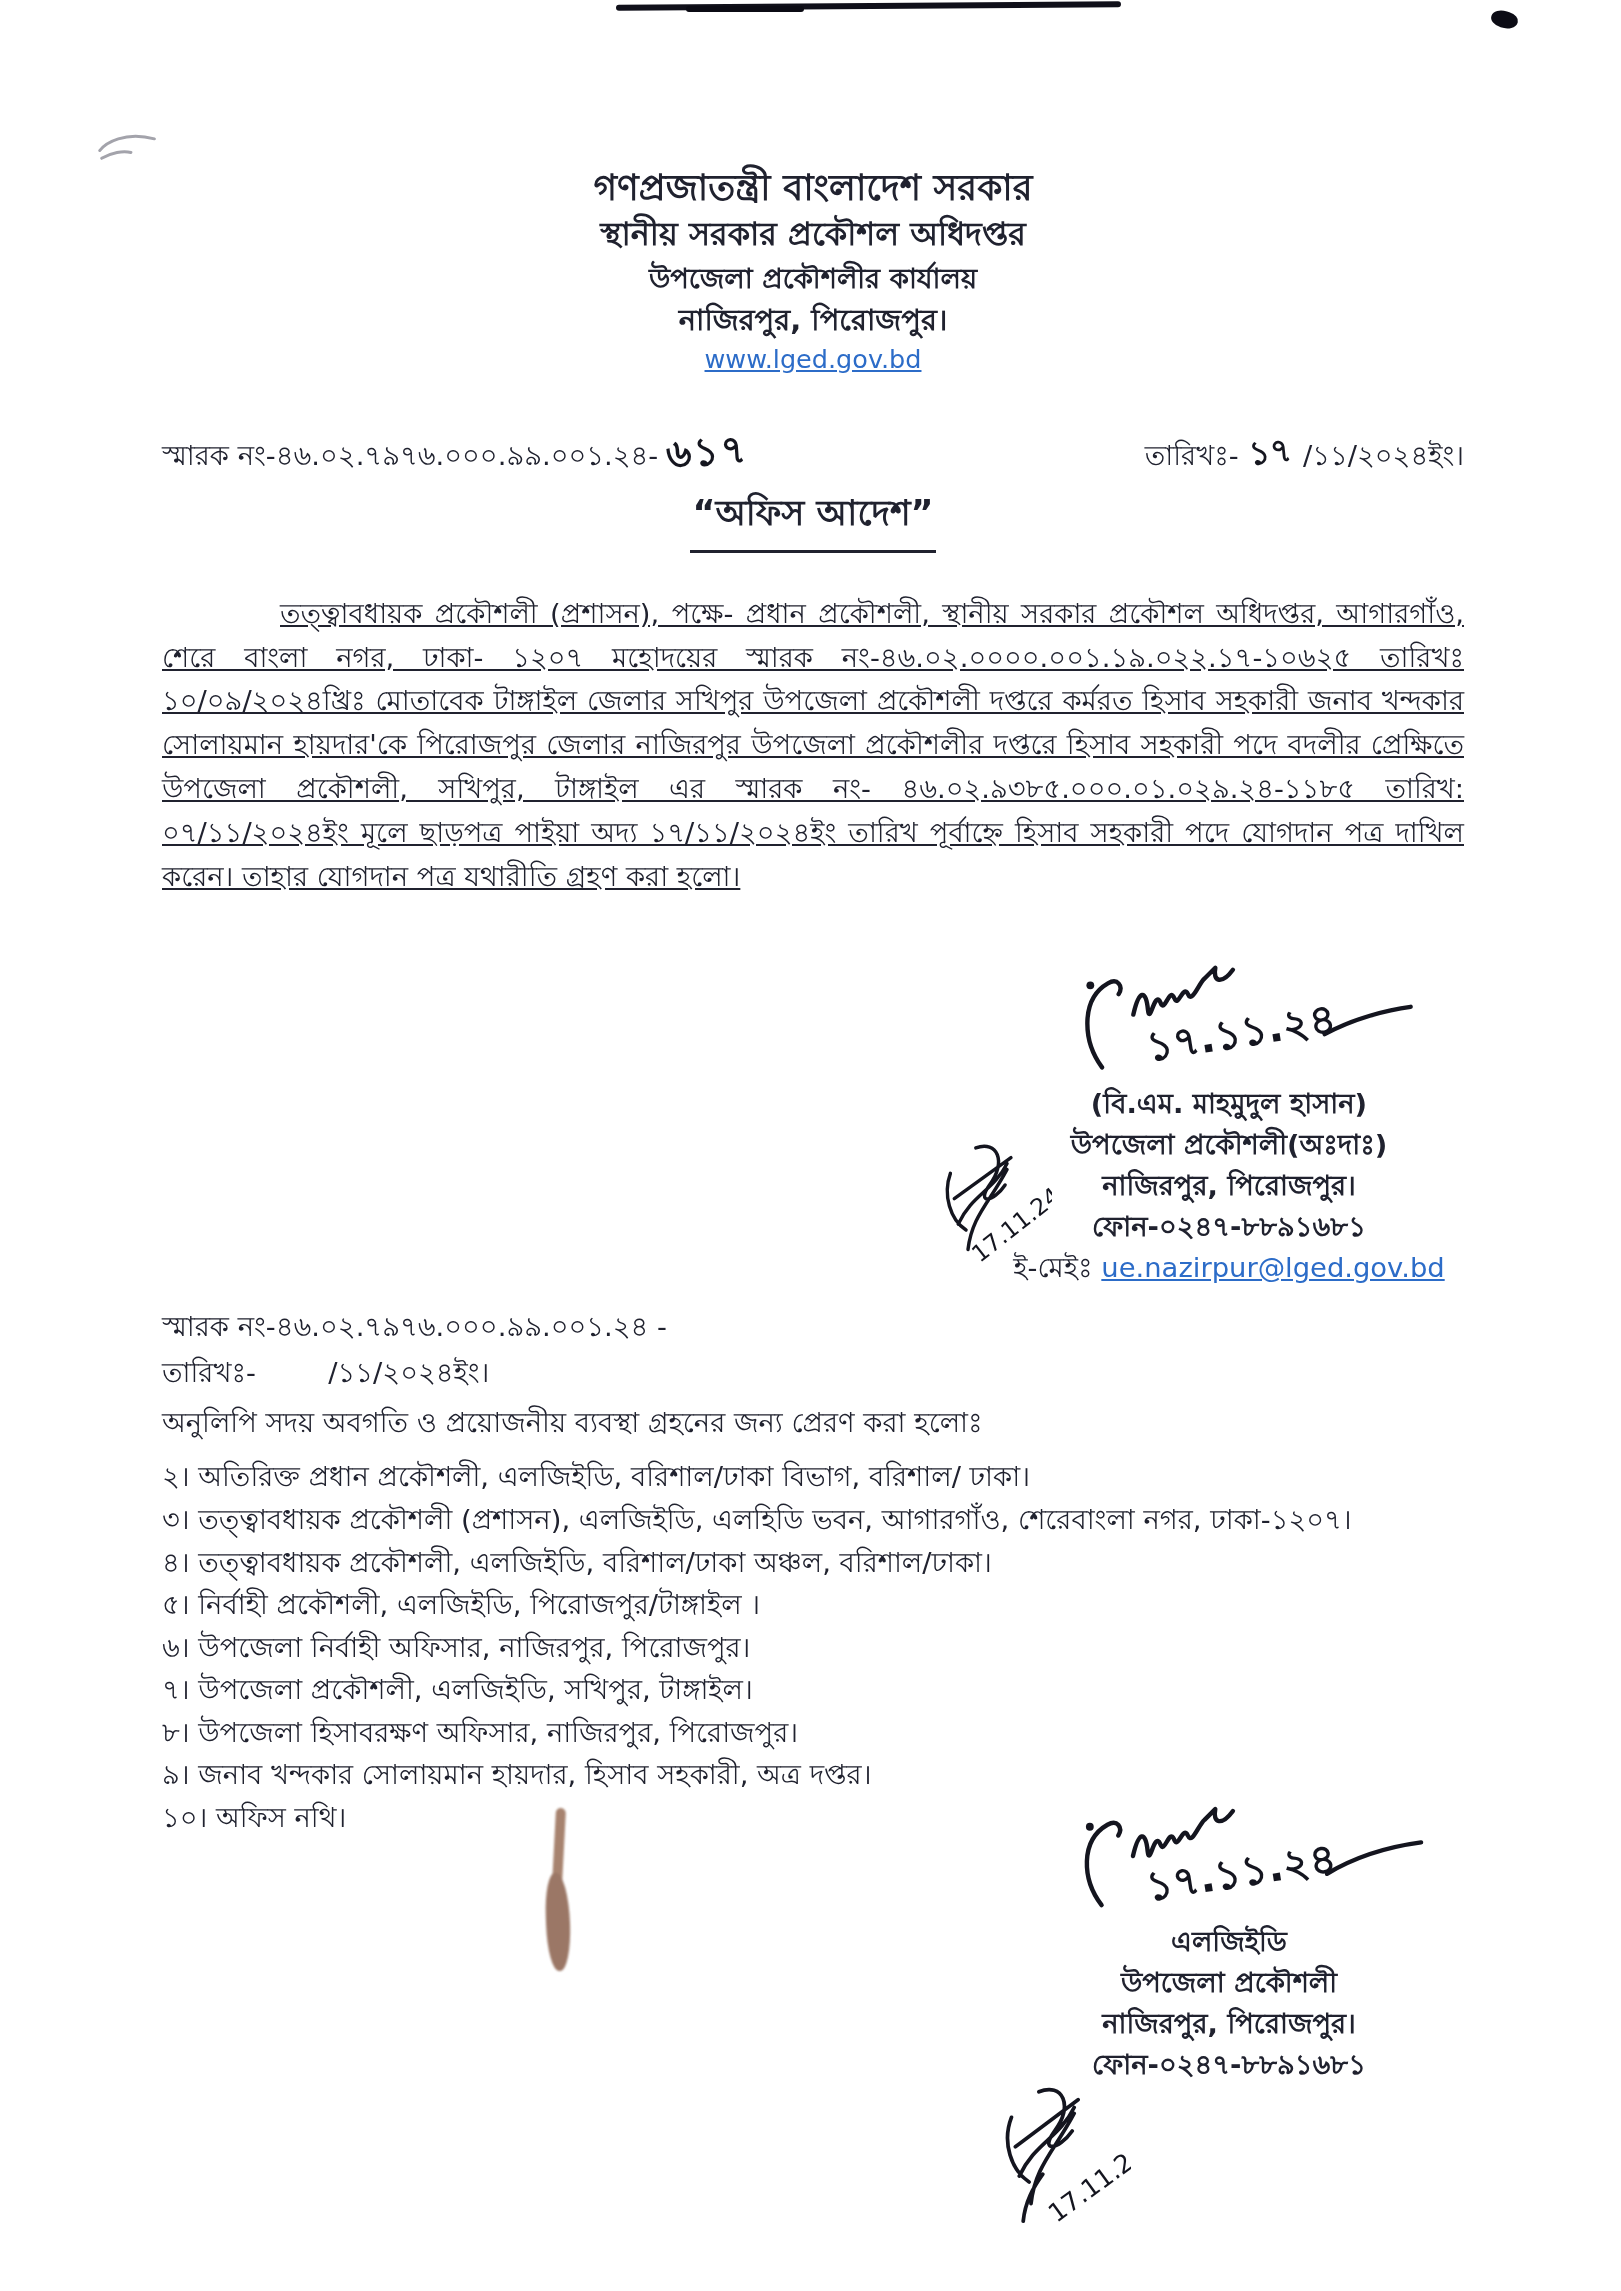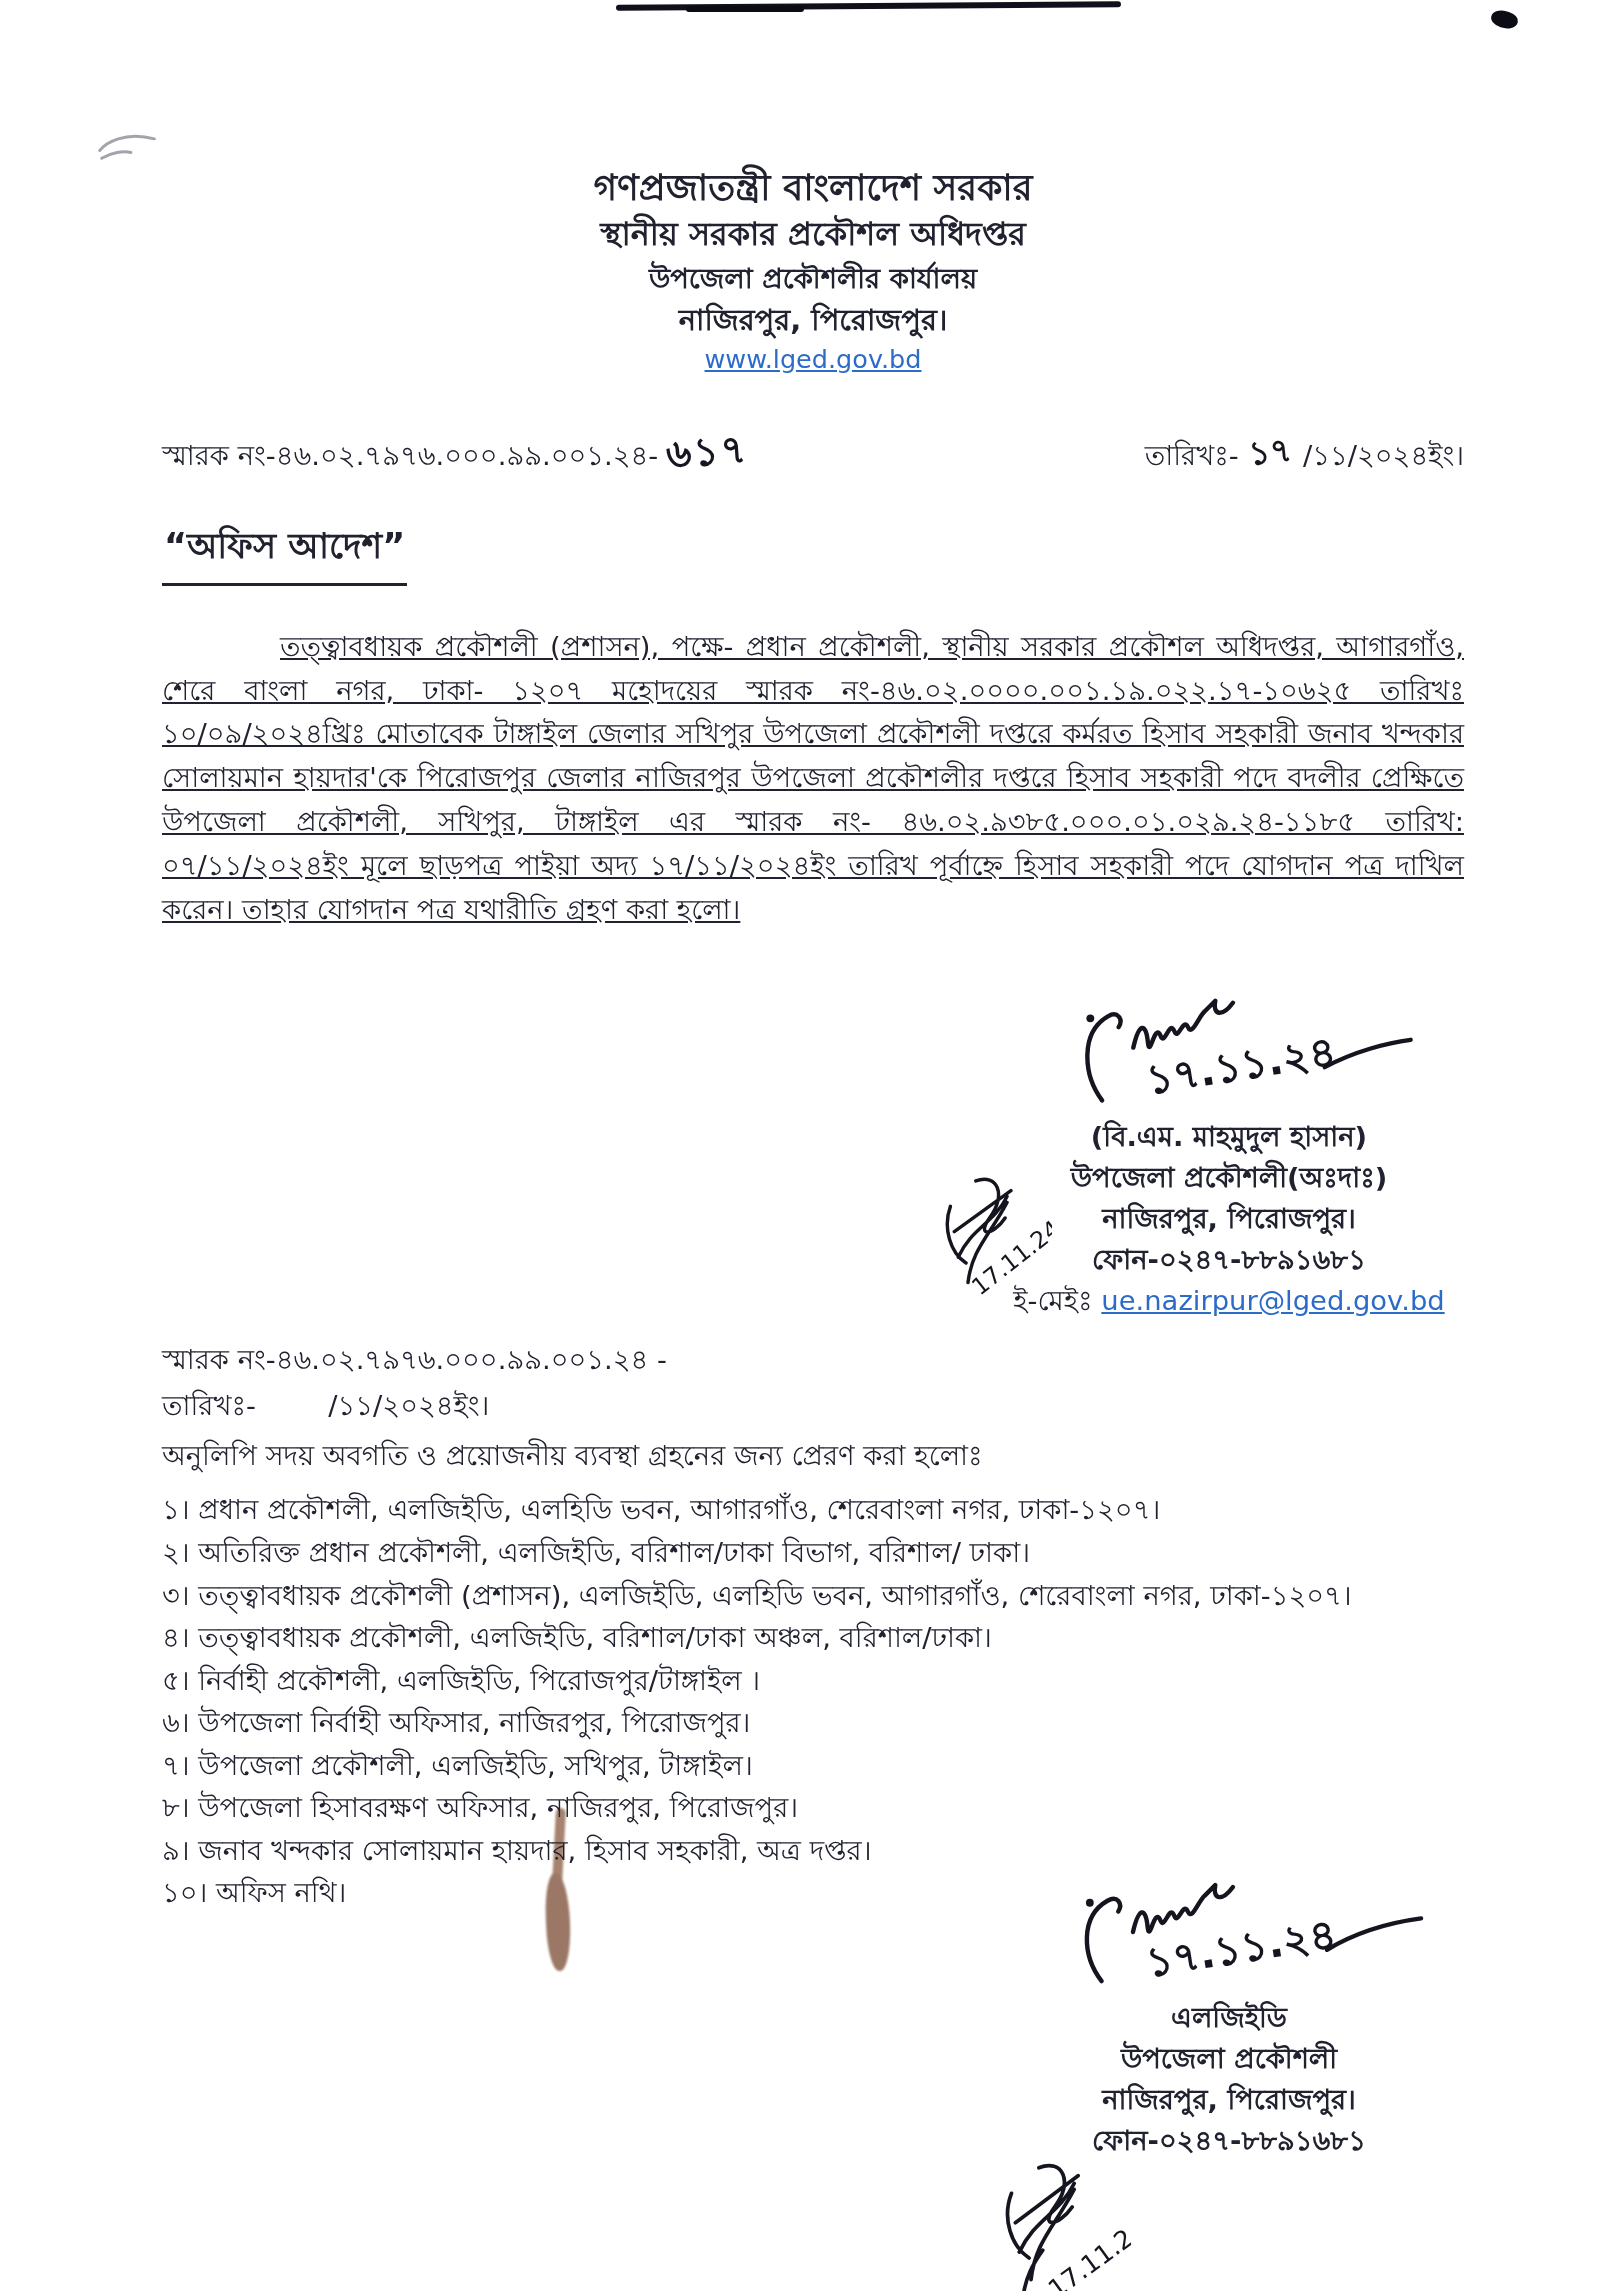--- a/index.html
+++ b/index.html
@@ -30,21 +30,21 @@
     transform:rotate(-4deg);margin-left:7.8px;color:#15161f;
     letter-spacing:2px;
   }
   .hand-day{
     display:inline-block;font-weight:600;font-size:33px;
     transform:rotate(-6deg);position:relative;top:-2px;color:#15161f;margin:0 2px;
   }
   .day-gap{display:inline-block;width:55px;}
 
   
-  .title-wrap{text-align:left;margin-top:33px;}
+  .title-wrap{text-align:center;}
   .title{
     display:inline-block;font-size:35px;font-weight:bold;
     border-bottom:3.9px solid #20222f;padding:0 2px 4.9px 2px;
   }
 
   
   .body-par{
     margin-top:39px;font-size:27.4px;line-height:1.6;
     text-align:justify;text-indent:118px;text-decoration:underline;
   }
@@ -151,21 +151,20 @@
     <div>স্মারক নং-৪৬.০২.৭৯৭৬.০০০.৯৯.০০১.২৪ -</div>
     <div>
       <span>তারিখঃ-</span>
       <span class="day-gap"></span>
       <span>/১১/২০২৪ইং।</span>
     </div>
   </div>
 
   <div class="copy-intro">অনুলিপি সদয়  অবগতি ও  প্রয়োজনীয় ব্যবস্থা গ্রহনের জন্য প্রেরণ করা হলোঃ</div>
   <div class="copy-list">
-    <div class="copy-item">১। প্রধান প্রকৌশলী, এলজিইডি, এলহিডি ভবন, আগারগাঁও, শেরেবাংলা নগর, ঢাকা-১২০৭।</div>
     <div class="copy-item">২। অতিরিক্ত প্রধান প্রকৌশলী, এলজিইডি, বরিশাল/ঢাকা বিভাগ, বরিশাল/ ঢাকা।</div>
     <div class="copy-item">৩। তত্ত্বাবধায়ক প্রকৌশলী (প্রশাসন), এলজিইডি, এলহিডি ভবন, আগারগাঁও, শেরেবাংলা নগর, ঢাকা-১২০৭।</div>
     <div class="copy-item">৪। তত্ত্বাবধায়ক প্রকৌশলী, এলজিইডি, বরিশাল/ঢাকা অঞ্চল, বরিশাল/ঢাকা।</div>
     <div class="copy-item">৫। নির্বাহী প্রকৌশলী, এলজিইডি, পিরোজপুর/টাঙ্গাইল ।</div>
     <div class="copy-item">৬। উপজেলা নির্বাহী অফিসার, নাজিরপুর, পিরোজপুর।</div>
     <div class="copy-item">৭। উপজেলা প্রকৌশলী, এলজিইডি, সখিপুর, টাঙ্গাইল।</div>
     <div class="copy-item">৮। উপজেলা হিসাবরক্ষণ অফিসার, নাজিরপুর, পিরোজপুর।</div>
     <div class="copy-item">৯। জনাব খন্দকার সোলায়মান হায়দার, হিসাব সহকারী, অত্র দপ্তর।</div>
     <div class="copy-item">১০। অফিস নথি।</div>
   </div>

